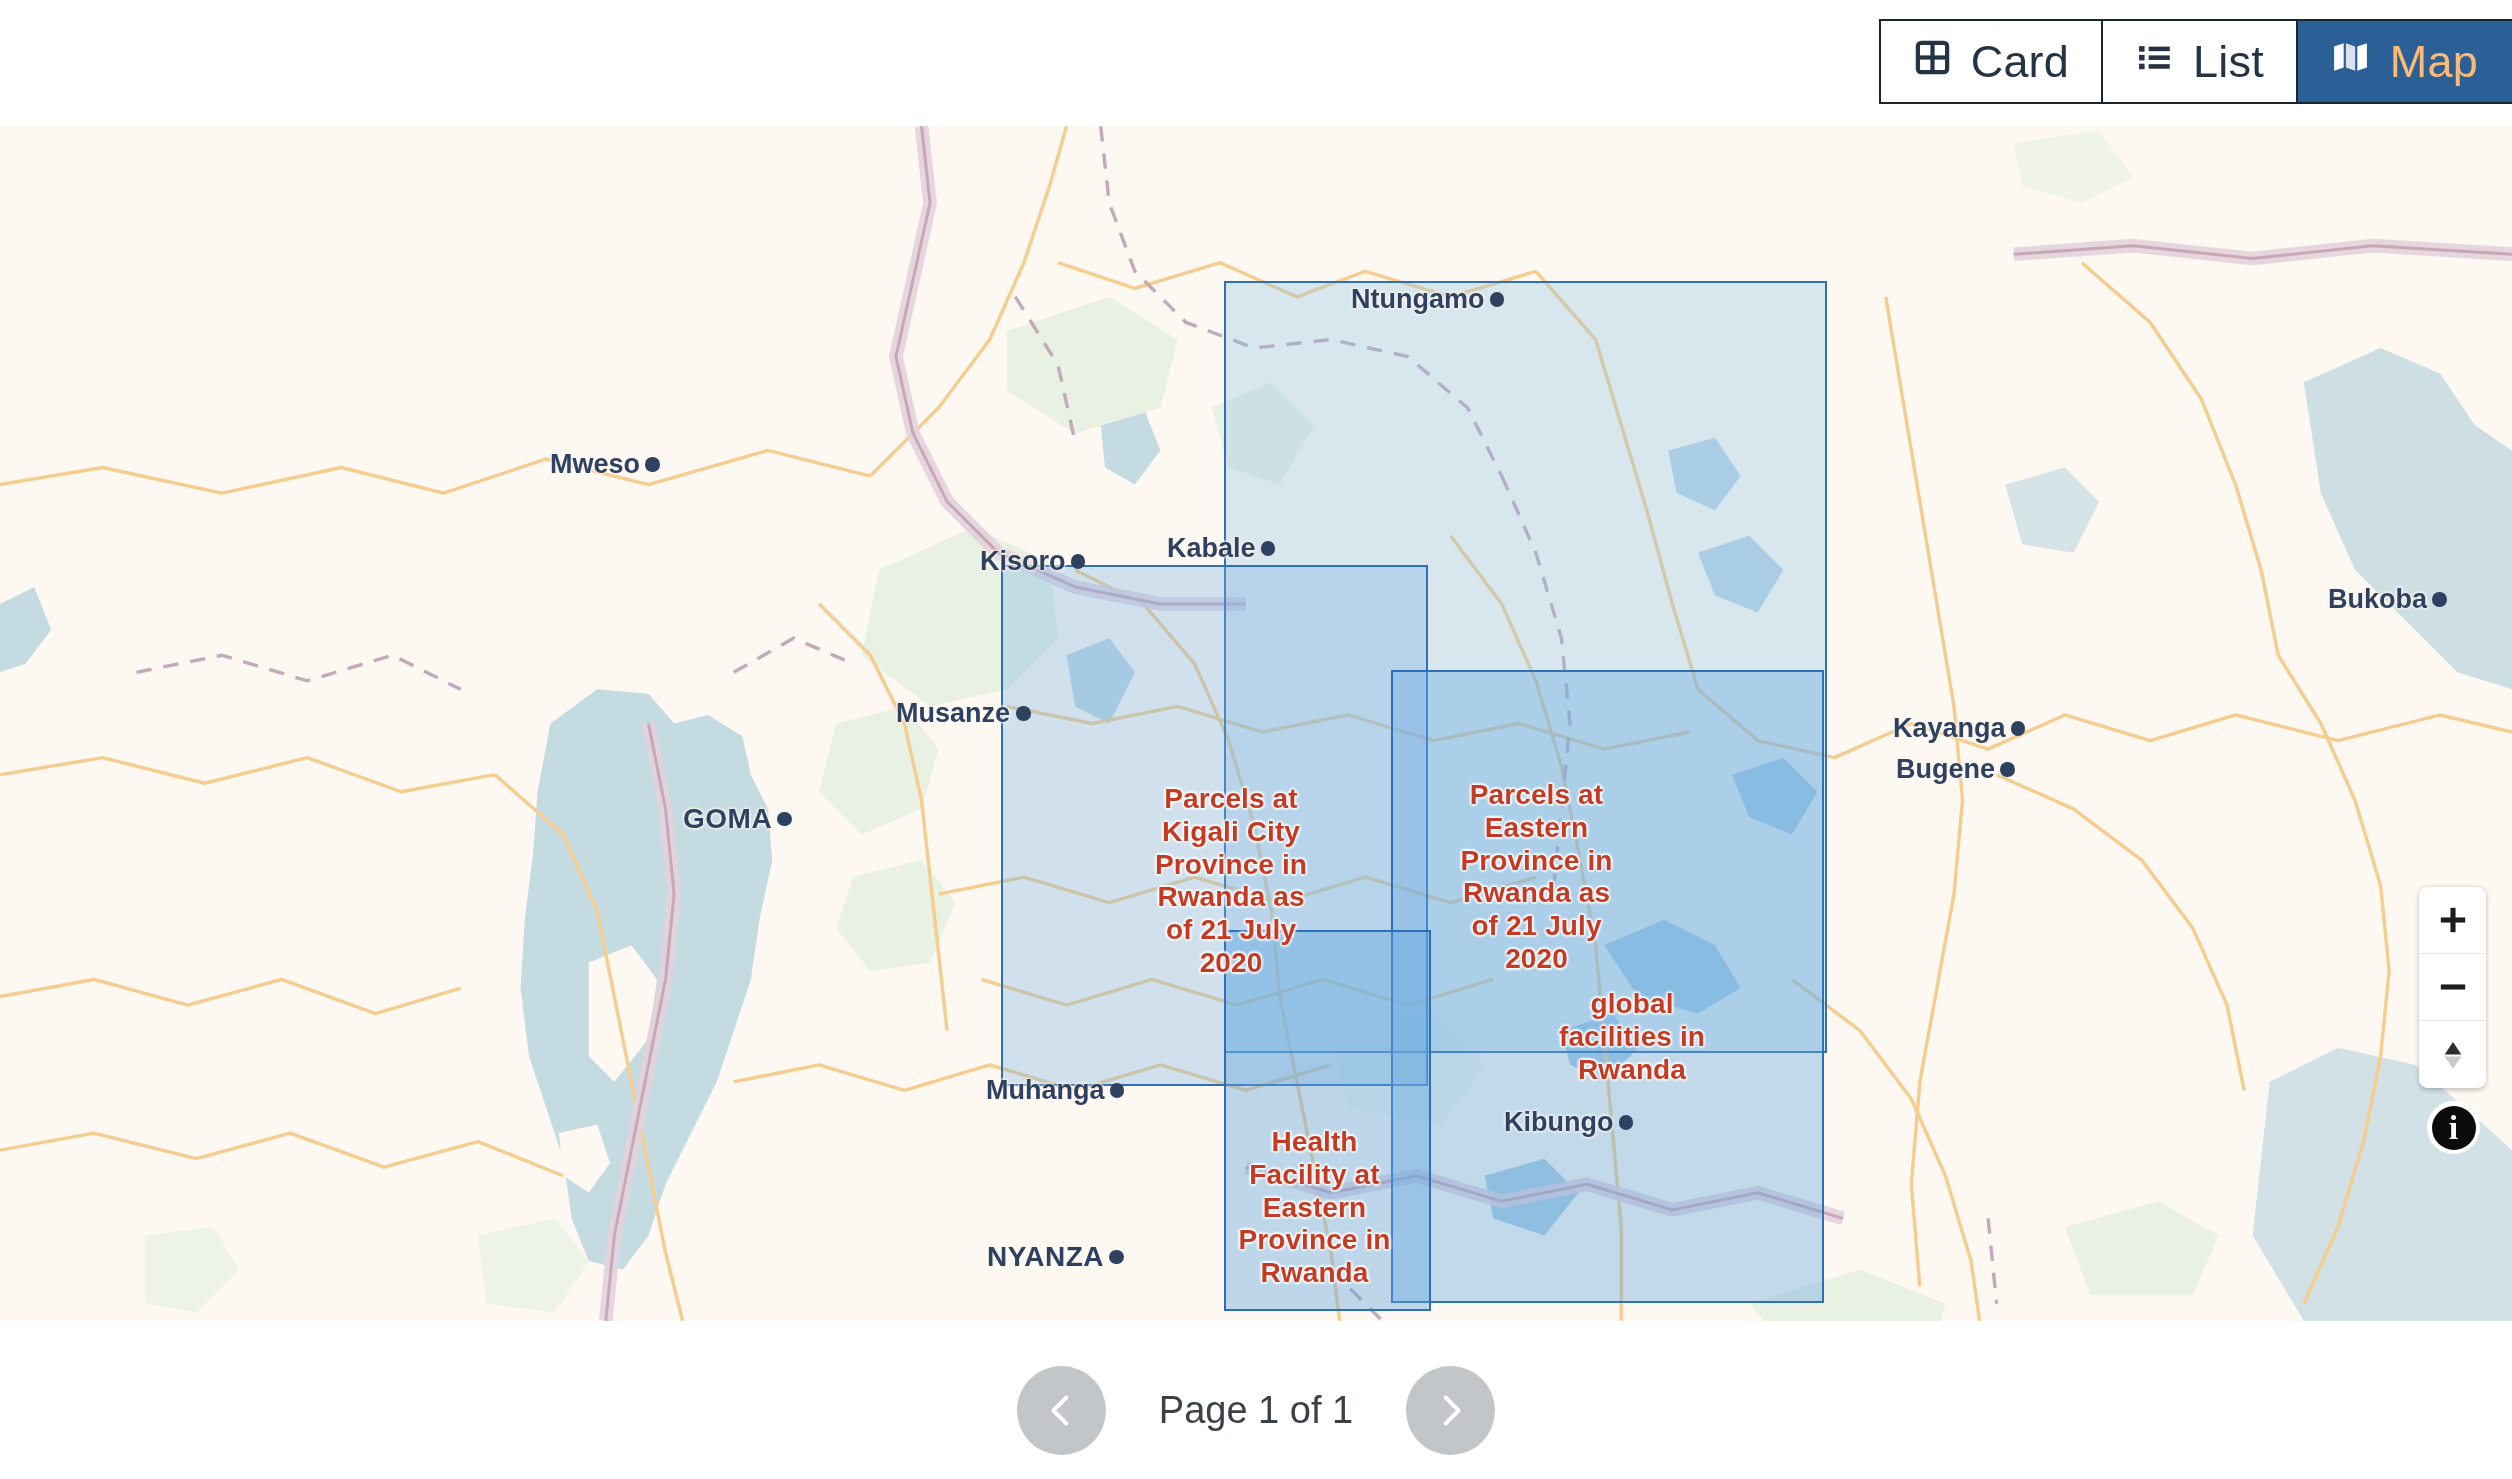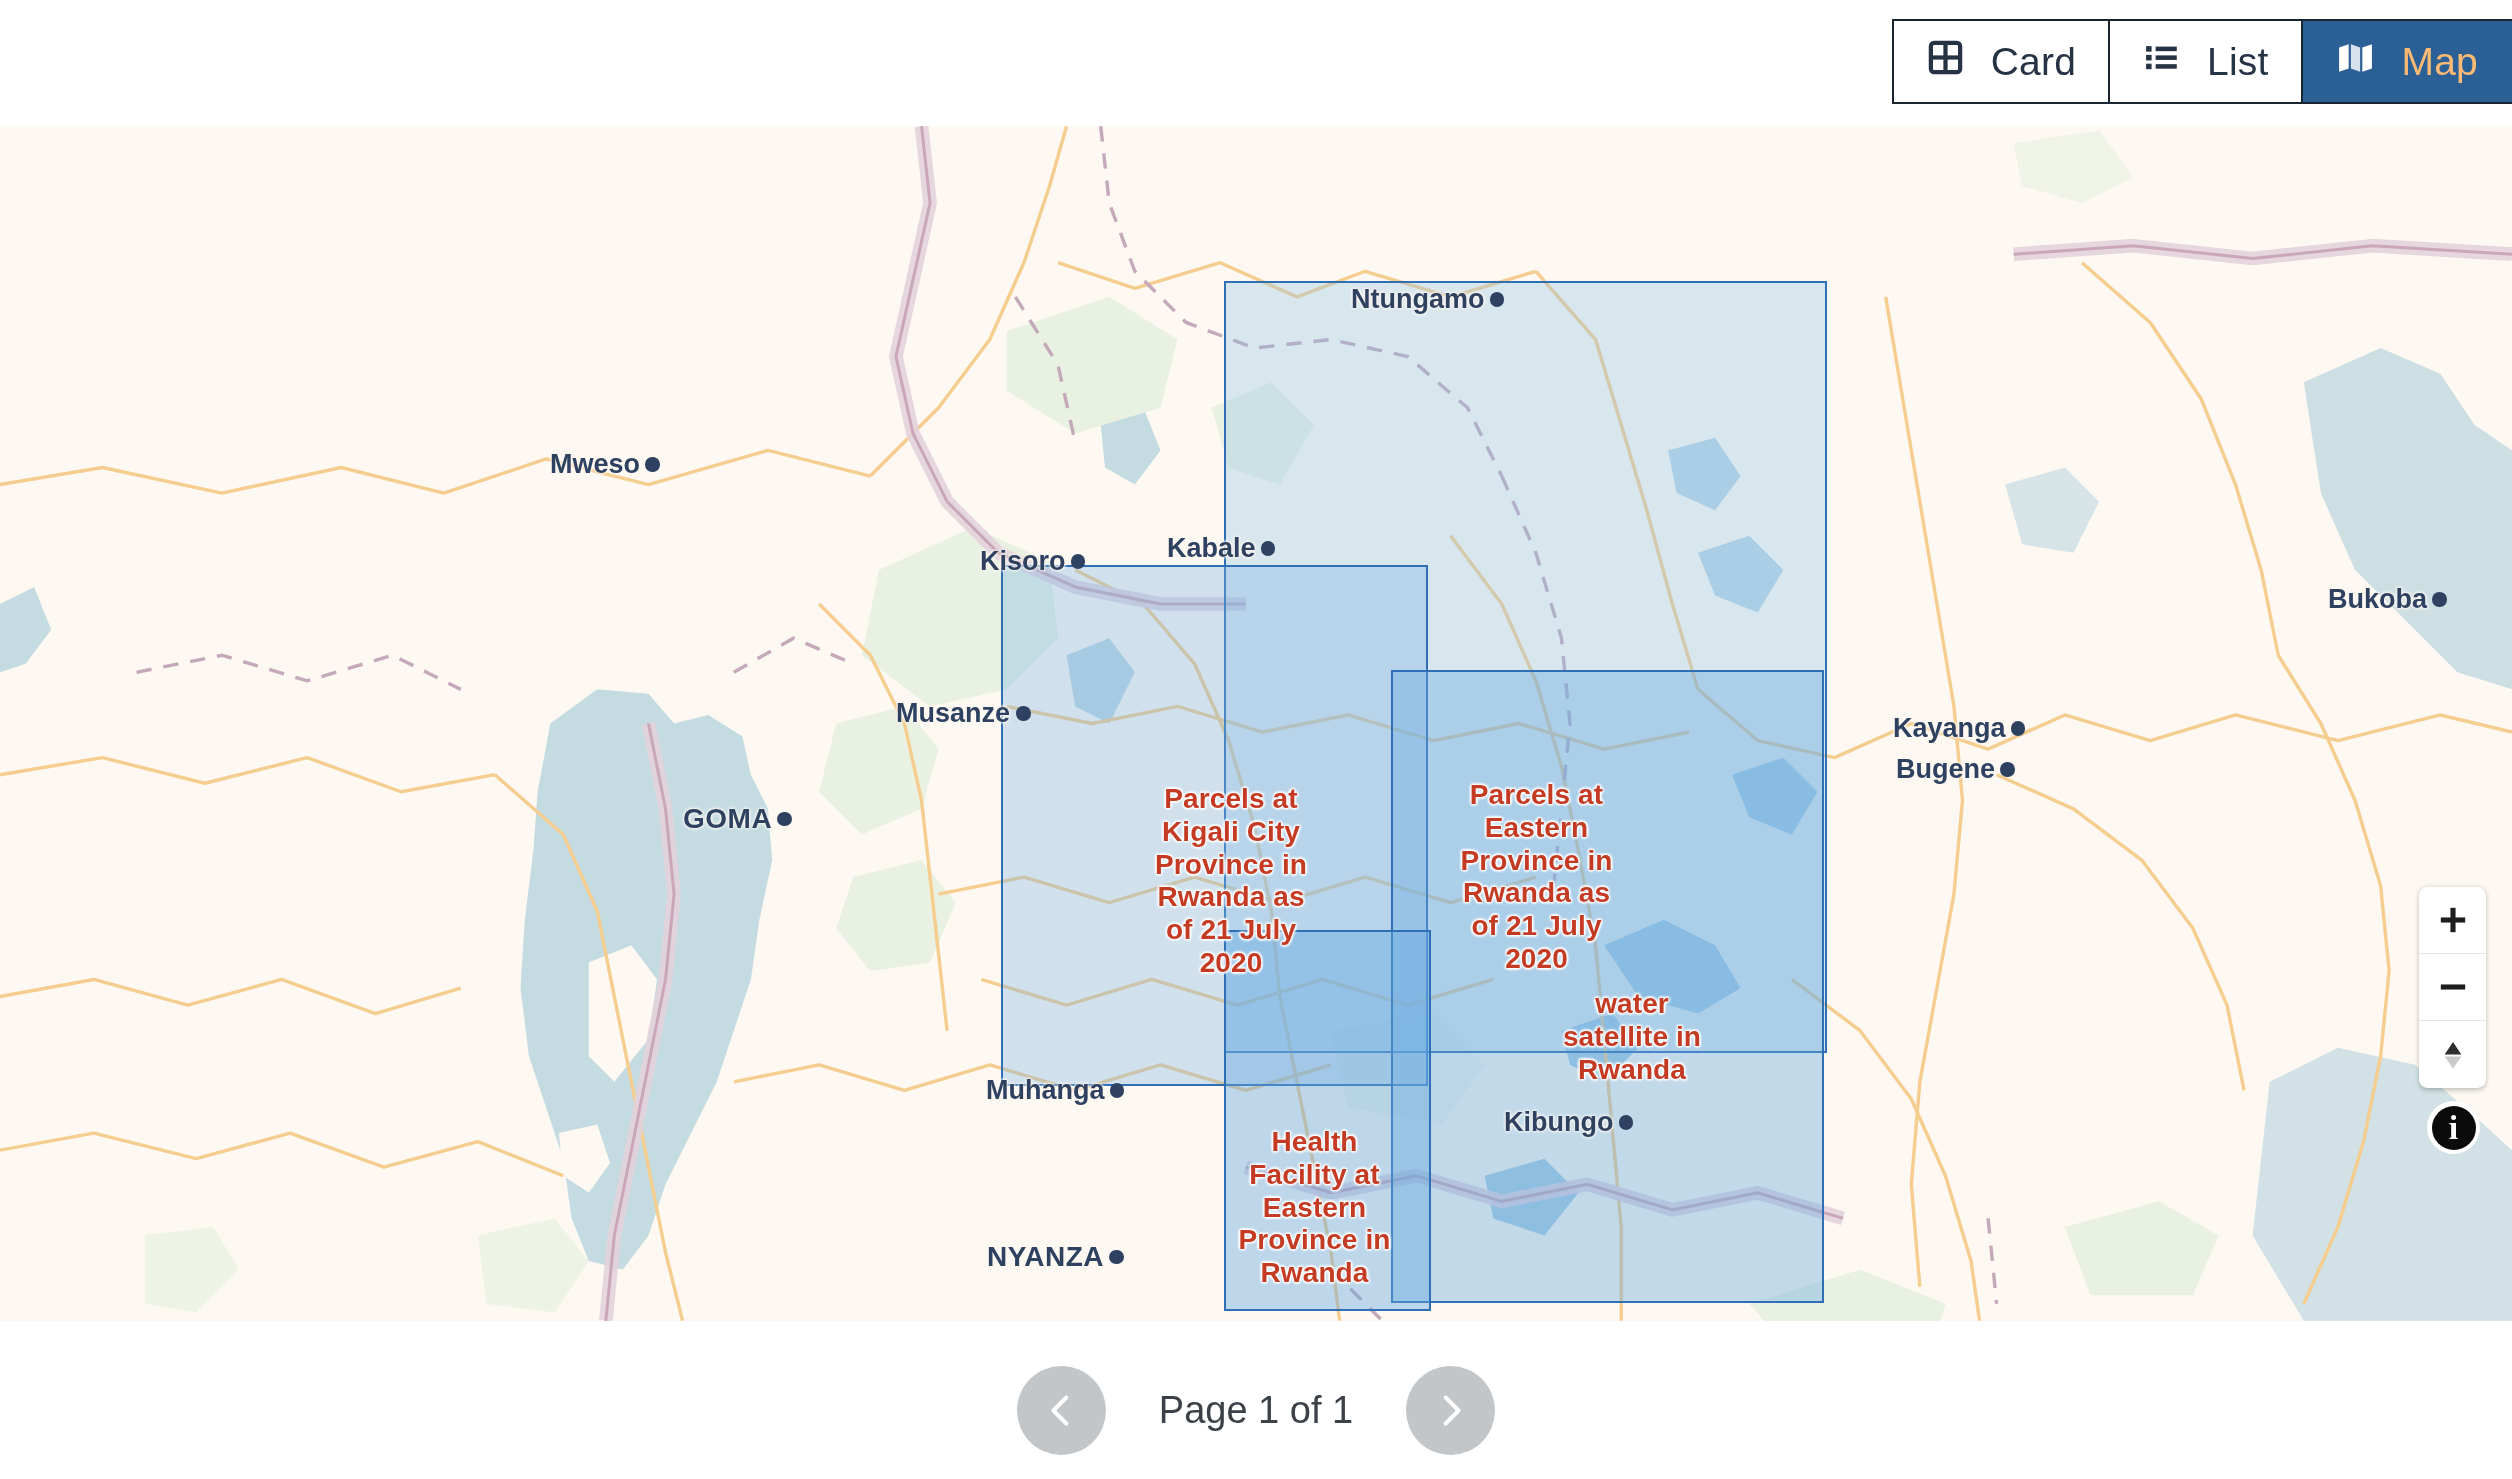--- a/index.html
+++ b/index.html
@@ -6,22 +6,22 @@
   html,body { width:2512px; height:1480px; overflow:hidden; background:#ffffff;
     font-family:"Liberation Sans", sans-serif; }
 
   #app { position:relative; width:2512px; height:1480px; background:#fff; }
 
   
   .topbar { position:absolute; left:0; top:0; width:2512px; height:126px;
     background:#ffffff; }
   .viewtoggle { position:absolute; right:0; top:19px; display:flex;
     border:2.6px solid #1a2532; border-right:none; height:85px; }
-  .vt-btn { display:flex; align-items:center; justify-content:center; gap:26px;
-    padding:0 32px; background:#ffffff; color:#263345; font-size:39px;
+  .vt-btn { display:flex; align-items:center; justify-content:center; gap:19px;
+    padding:0 32px; background:#ffffff; color:#263345; font-size:45px;
     border-right:2.6px solid #1a2532; cursor:pointer; letter-spacing:0.2px;}
   .vt-btn.active { background:#2b6096; color:#fdba74; border-right-color:#2b6096; }
   .vt-btn .lbl { line-height:1; }
   .ic { display:inline-block; }
 
   
   .mapwrap { position:absolute; left:0; top:126px; width:2512px; height:1195px;
     overflow:hidden; background:#fdf8f1; }
   .maptiles { position:absolute; inset:0; }
 
@@ -222,21 +222,21 @@
       <div class="bbox b2" style="left:1001px; top:439px; width:427px; height:521px;"></div>
 
       <div class="bbox b3" style="left:1391px; top:544px; width:433px; height:633px;"></div>
 
       <div class="bbox b4" style="left:1224px; top:804px; width:207px; height:381px;"></div>
 
       <div class="bboxlabel" style="left:1150px; top:657px; width:162px;">Parcels at Kigali City Province in Rwanda as of 21 July 2020</div>
 
       <div class="bboxlabel" style="left:1451px; top:653px; width:171px;">Parcels at Eastern Province in Rwanda as of 21 July 2020</div>
 
-      <div class="bboxlabel" style="left:1553px; top:862px; width:158px;">water satellite in Rwanda</div>
+      <div class="bboxlabel" style="left:1553px; top:862px; width:158px;">global facilities in Rwanda</div>
 
       <div class="bboxlabel" style="left:1229px; top:952px; width:171px;margin-top:48px;">Health Facility at Eastern Province in Rwanda</div>
 
       <div class="city" style="left:1303px; top:158px;margin-left:48px;">
         <span>Ntungamo</span>
           <span class="dot"></span>
       </div>
       <div class="city" style="left:550px; top:323px;">
         <span>Mweso</span>
           <span class="dot"></span>

